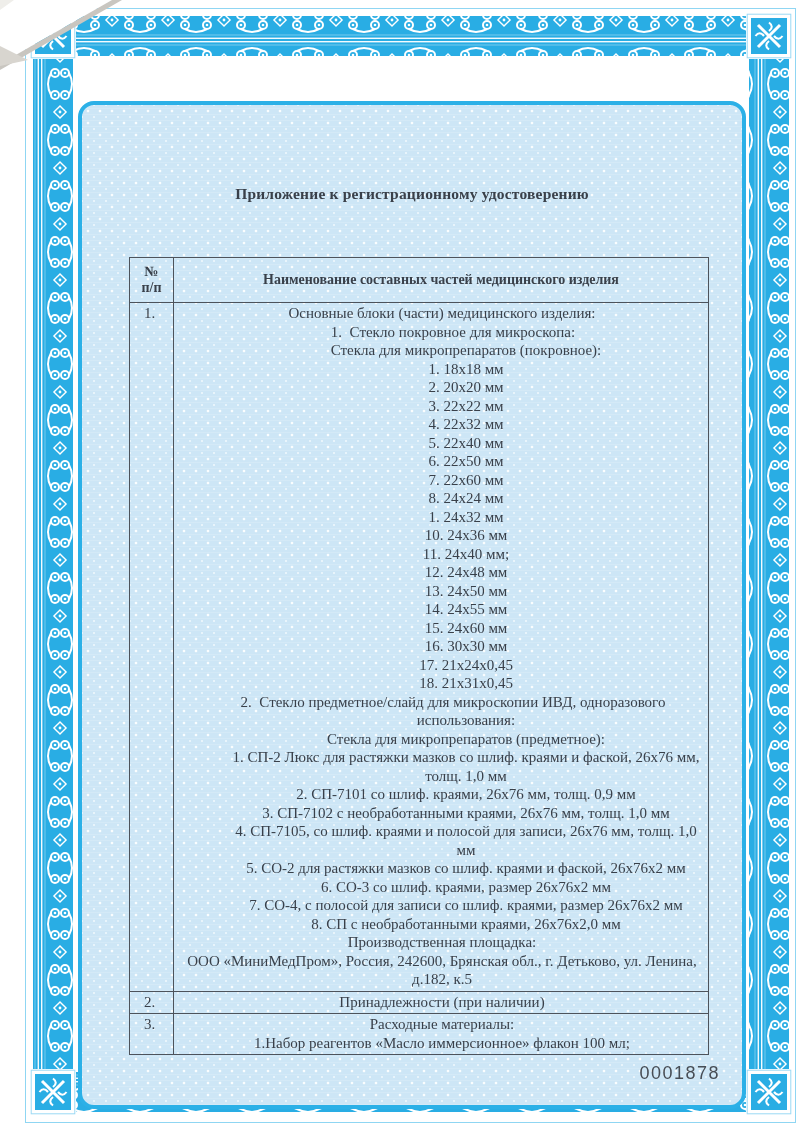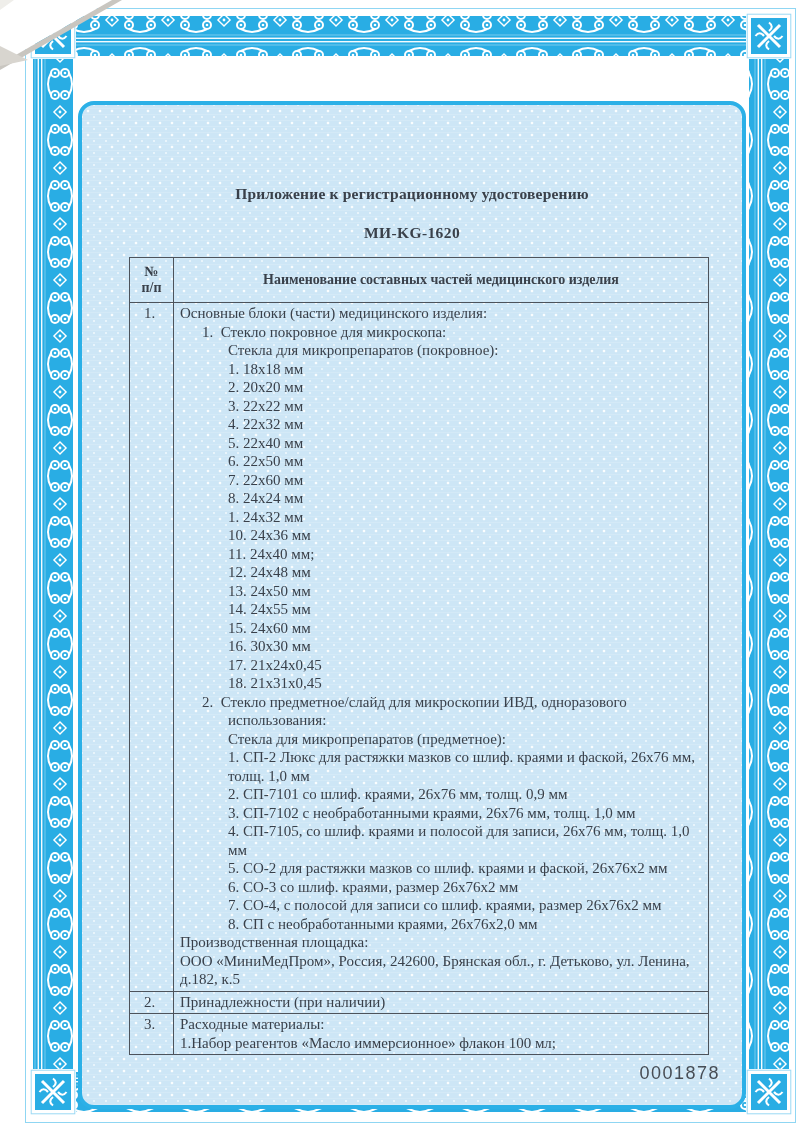--- a/index.html
+++ b/index.html
@@ -35,21 +35,21 @@
     position:absolute;left:47px;top:152px;width:580px;
     border-collapse:collapse;table-layout:fixed;
     font-size:15px;line-height:18.5px;color:#39404a;
   }
   .doc-table th,.doc-table td{
     border:1px solid #4d535b;vertical-align:top;padding:1px 4px 2px 0;
   }
   .col-no{width:44px;}
   .hdr th{height:40px;vertical-align:middle;font-size:14px;line-height:16px;font-weight:bold;text-align:center;padding:2px;}
   .cell-no{text-align:center;padding-top:1px;}
-  .line{padding-left:6px;}
+  .line{padding-left:6px;text-align:center;}
   .line.l2{padding-left:54px;}
   .line.l1b{font-weight:normal;padding-left:54px;text-indent:-26px;}
   .line.l0b{font-weight:normal;}
   
   .serial{
     position:absolute;right:22px;top:958px;
     font-family:"Liberation Sans", sans-serif;font-size:18px;letter-spacing:1.5px;color:#474d55;
   }
   
   .fold{position:absolute;left:0;top:0;width:130px;height:76px;z-index:3;pointer-events:none;}
@@ -127,21 +127,20 @@
 
   <use href="#cornerSq" x="30" y="13"></use>
   <use href="#cornerSq" x="746" y="13"></use>
   <use href="#cornerSq" x="30" y="1069"></use>
   <use href="#cornerSq" x="746" y="1069"></use>
 </svg>
 
 <div class="panel">
 
   <div class="title1">Приложение к регистрационному удостоверению</div>
-  <div class="title2">МИ-KG-1620</div>
 
   <table class="doc-table">
     <colgroup>
         <col class="col-no">
         <col>
       </colgroup>
     <thead>
       <tr class="hdr">
         <th>
           <div>№</div>

